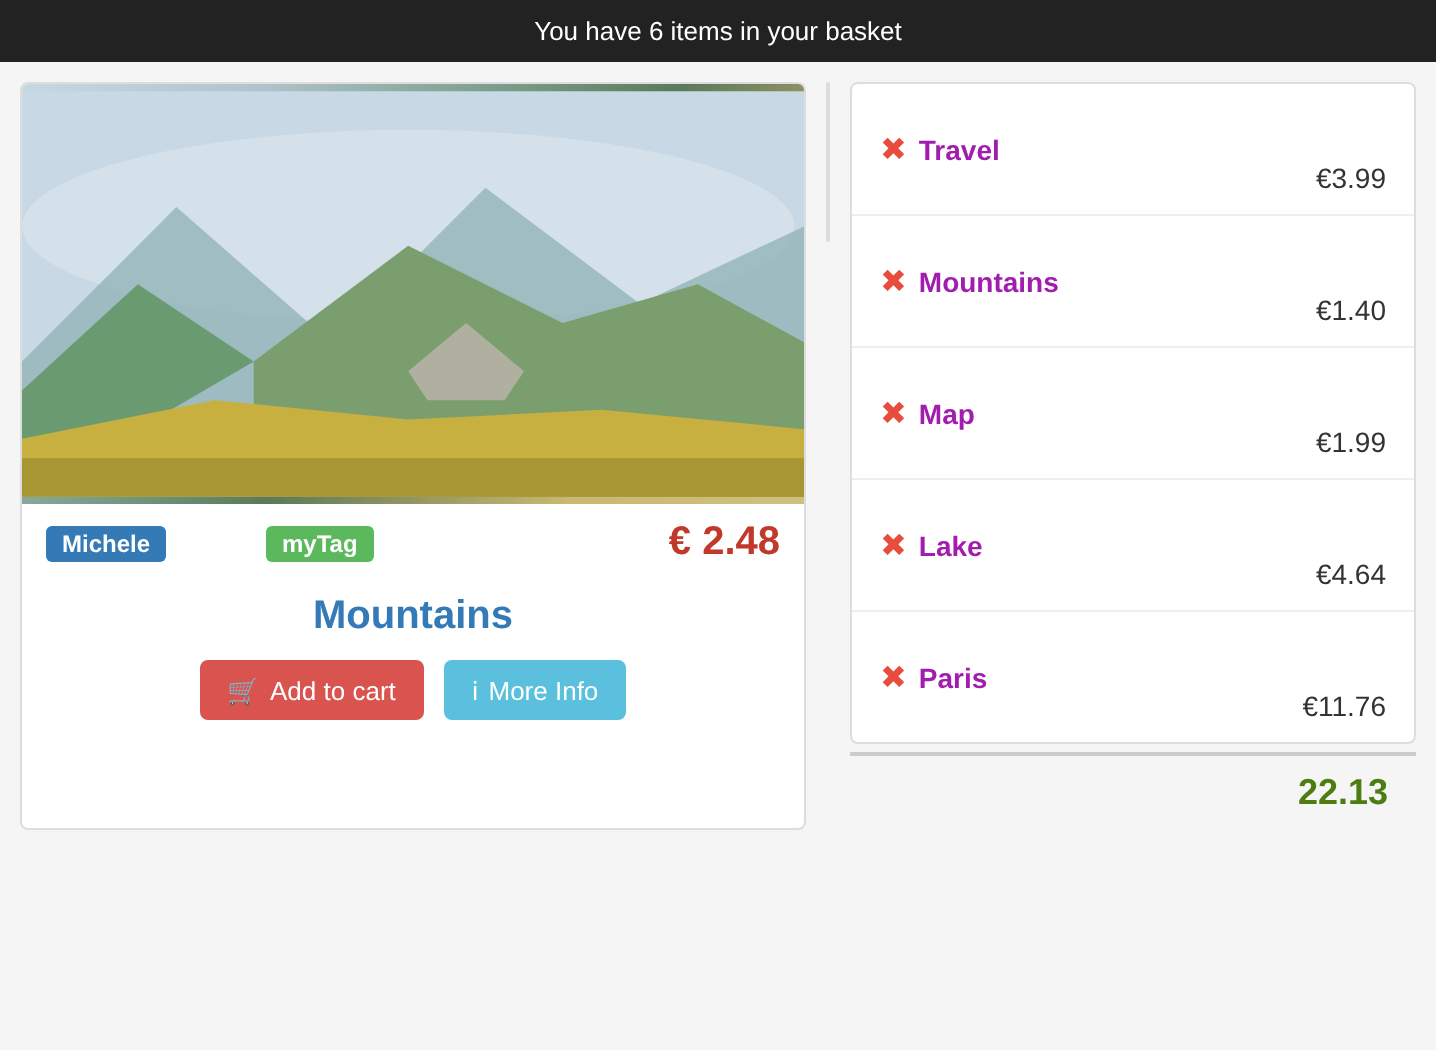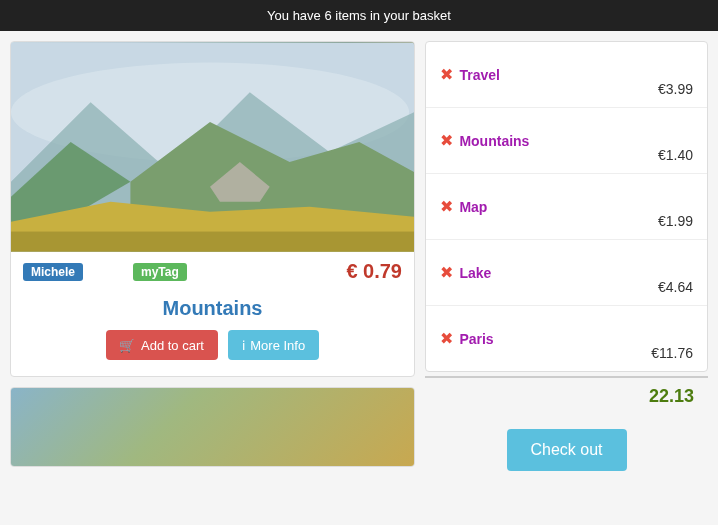--- a/index.html
+++ b/index.html
@@ -18,21 +18,20 @@
       font-size: 13px;
     }
     .main-layout {
       display: flex;
       padding: 10px;
       gap: 10px;
     }
     .left-panel {
       flex: 0 0 405px;
       display: flex;
-      flex-direction: column;
       gap: 10px;
     }
     .product-card {
       background: #fff;
       border: 1px solid #ddd;
       border-radius: 4px;
       overflow: hidden;
       padding-bottom: 16px;
     }
     .product-image {
@@ -198,21 +197,21 @@
           <polygon points="200,145 230,120 260,145 250,160 210,160" fill="#b0b0a0"></polygon>
 
           <rect x="0" y="190" width="405" height="20" fill="#a09030" opacity="0.8"></rect>
         </svg>
       </div>
       <div class="product-meta">
         <div class="tags">
           <span class="tag tag-blue">Michele</span>
           <span class="tag tag-green">myTag</span>
         </div>
-        <span class="price">€ 0.79</span>
+        <span class="price">€ 2.48</span>
       </div>
       <h2 class="product-title">Mountains</h2>
       <div class="product-actions">
         <button class="btn btn-danger">
           <span>🛒</span>
           <span>Add to cart</span>
         </button>
         <button class="btn btn-info">
           <span>ℹ</span>
           <span>More Info</span>
@@ -259,15 +258,14 @@
         <div class="item-left">
           <span class="remove-icon">✖</span>
           <span class="item-name">Paris</span>
         </div>
         <span class="item-price">€11.76</span>
       </div>
     </div>
     <div class="basket-total">
       <span>22.13</span>
     </div>
-    <button class="checkout-btn">Check out</button>
   </div>
 </div>
 
 </body></html>

